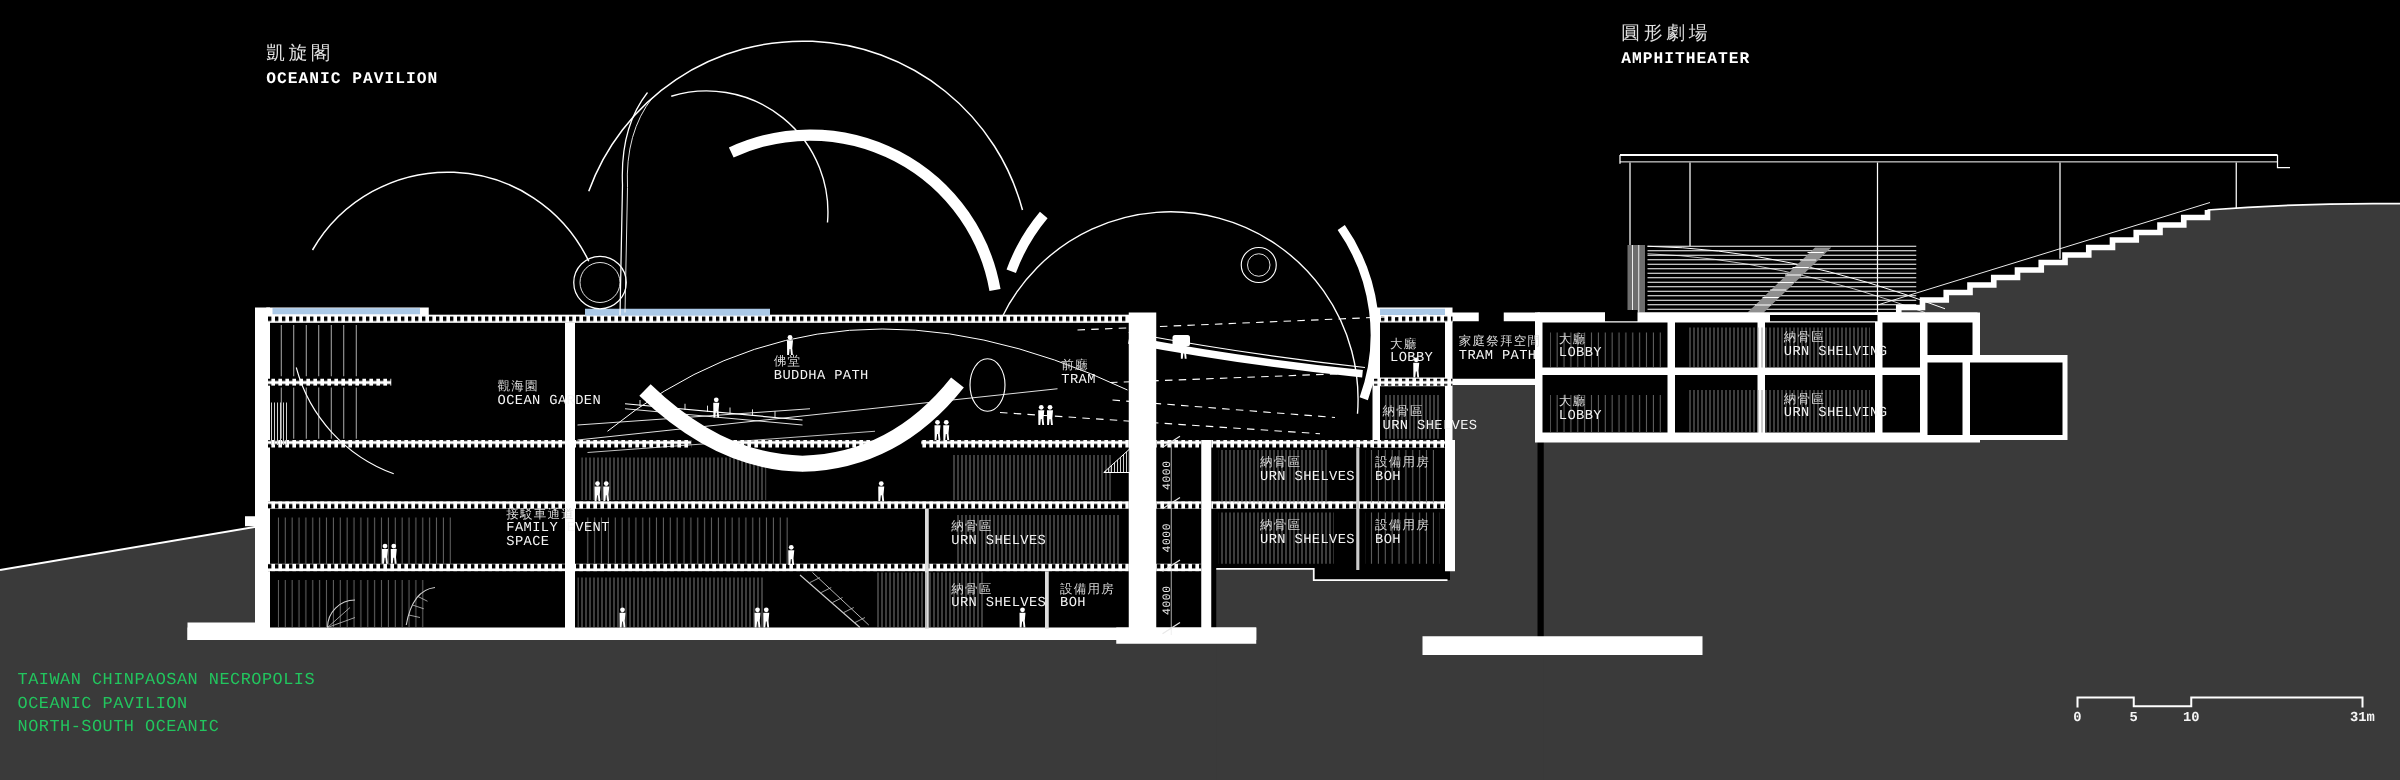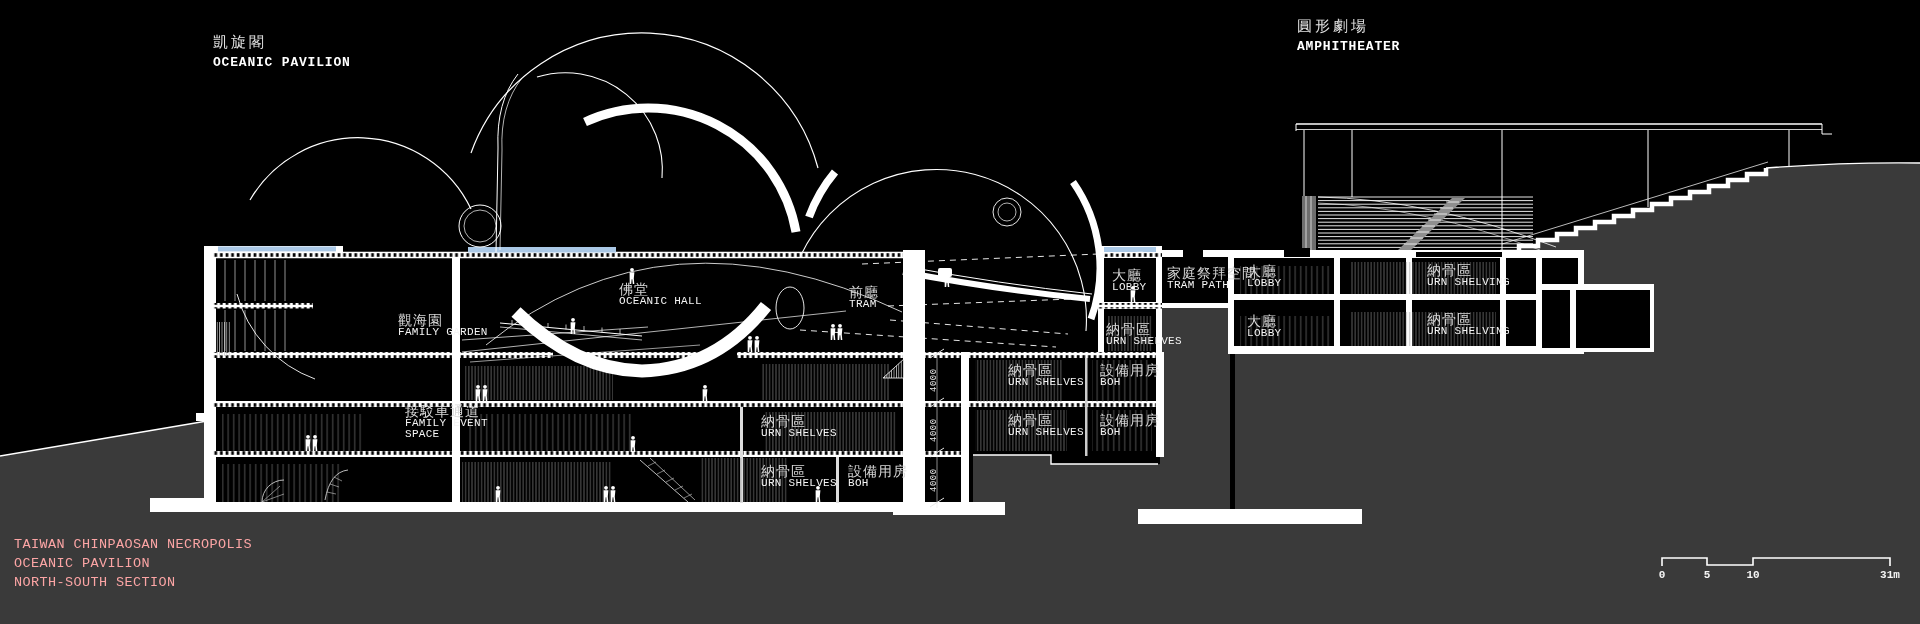--- a/index.html
+++ b/index.html
@@ -1,24 +1,24 @@
 <!DOCTYPE html>
 <html><head>
 <meta charset="utf-8">
 <style>
   html,body{margin:0;padding:0;background:#000;}
   #stage{position:relative;width:1920px;height:624px;background:#000;overflow:hidden;
          font-family:Liberation Mono, monospace;}
   #drawing{position:absolute;left:0;top:0;}
   .lbl{position:absolute;z-index:2;white-space:nowrap;color:#ededed;}
-  .lbl .zh{display:block;font-size:14px;line-height:11px;color:#d8d8d8;letter-spacing:1px;}
+  .lbl .zh{display:block;font-size:10px;line-height:11px;color:#d8d8d8;letter-spacing:1px;}
   .lbl .en{display:block;font-size:11px;line-height:11px;color:#f4f4f4;letter-spacing:.3px;}
   .hdr .zh{font-size:15px;line-height:20px;letter-spacing:3px;color:#e2e2e2;}
   .hdr .en{font-size:13px;line-height:17px;font-weight:700;letter-spacing:.8px;color:#fff;}
-  .titleblock{position:absolute;z-index:2;color:#fca5a5;font-size:13.5px;line-height:19px;letter-spacing:.4px;}
+  .titleblock{position:absolute;z-index:2;color:#22c55e;font-size:13.5px;line-height:19px;letter-spacing:.4px;}
   .dim{position:absolute;z-index:2;font-size:9px;color:#e8e8e8;transform:rotate(-90deg);
        transform-origin:left top;letter-spacing:.5px;}
   .scale-num{position:absolute;z-index:2;font-size:11px;font-weight:700;color:#f5f5f5;transform:translateX(-50%);}
 </style>
 </head>
 <body>
 
 <div id="stage">
 
 <svg id="drawing" width="1920" height="624" viewBox="0 0 1920 624">
@@ -309,27 +309,27 @@
 
 <div class="lbl hdr" style="left:213px;top:34px">
   <span class="zh">凱旋閣</span>
   <span class="en">OCEANIC PAVILION</span>
 </div>
 <div class="lbl hdr" style="left:1297px;top:18px">
   <span class="zh">圓形劇場</span>
   <span class="en">AMPHITHEATER</span>
 </div>
 
-<div class="lbl" style="left:398px;top:316px">
+<div class="lbl" style="left:398px;top:305px">
   <span class="zh">觀海園</span>
-  <span class="en">FAMILY GARDEN</span>
+  <span class="en">OCEAN GARDEN</span>
 </div>
 <div class="lbl" style="left:619px;top:285px">
   <span class="zh">佛堂</span>
-  <span class="en">OCEANIC HALL</span>
+  <span class="en">BUDDHA PATH</span>
 </div>
 <div class="lbl" style="left:849px;top:288px">
   <span class="zh">前廳</span>
   <span class="en">TRAM</span>
 </div>
 <div class="lbl" style="left:405px;top:407px">
   <span class="zh">接駁車通道</span>
   <span class="en">FAMILY EVENT</span>
   <span class="en">SPACE</span>
 </div>
@@ -390,21 +390,21 @@
   <span class="en">BOH</span>
 </div>
 
 <div class="dim" style="left:929px;top:392px">4000</div>
 <div class="dim" style="left:929px;top:442px">4000</div>
 <div class="dim" style="left:929px;top:492px">4000</div>
 
 <div class="titleblock" style="left:14px;top:535px">
   <div>TAIWAN CHINPAOSAN NECROPOLIS</div>
   <div>OCEANIC PAVILION</div>
-  <div>NORTH-SOUTH SECTION</div>
+  <div>NORTH-SOUTH OCEANIC</div>
 </div>
 
 <div class="scale-num" style="left:1662px;top:569px">0</div>
 <div class="scale-num" style="left:1707px;top:569px">5</div>
 <div class="scale-num" style="left:1753px;top:569px">10</div>
 <div class="scale-num" style="left:1890px;top:569px">31m</div>
 
 </div>
 
 </body></html>

